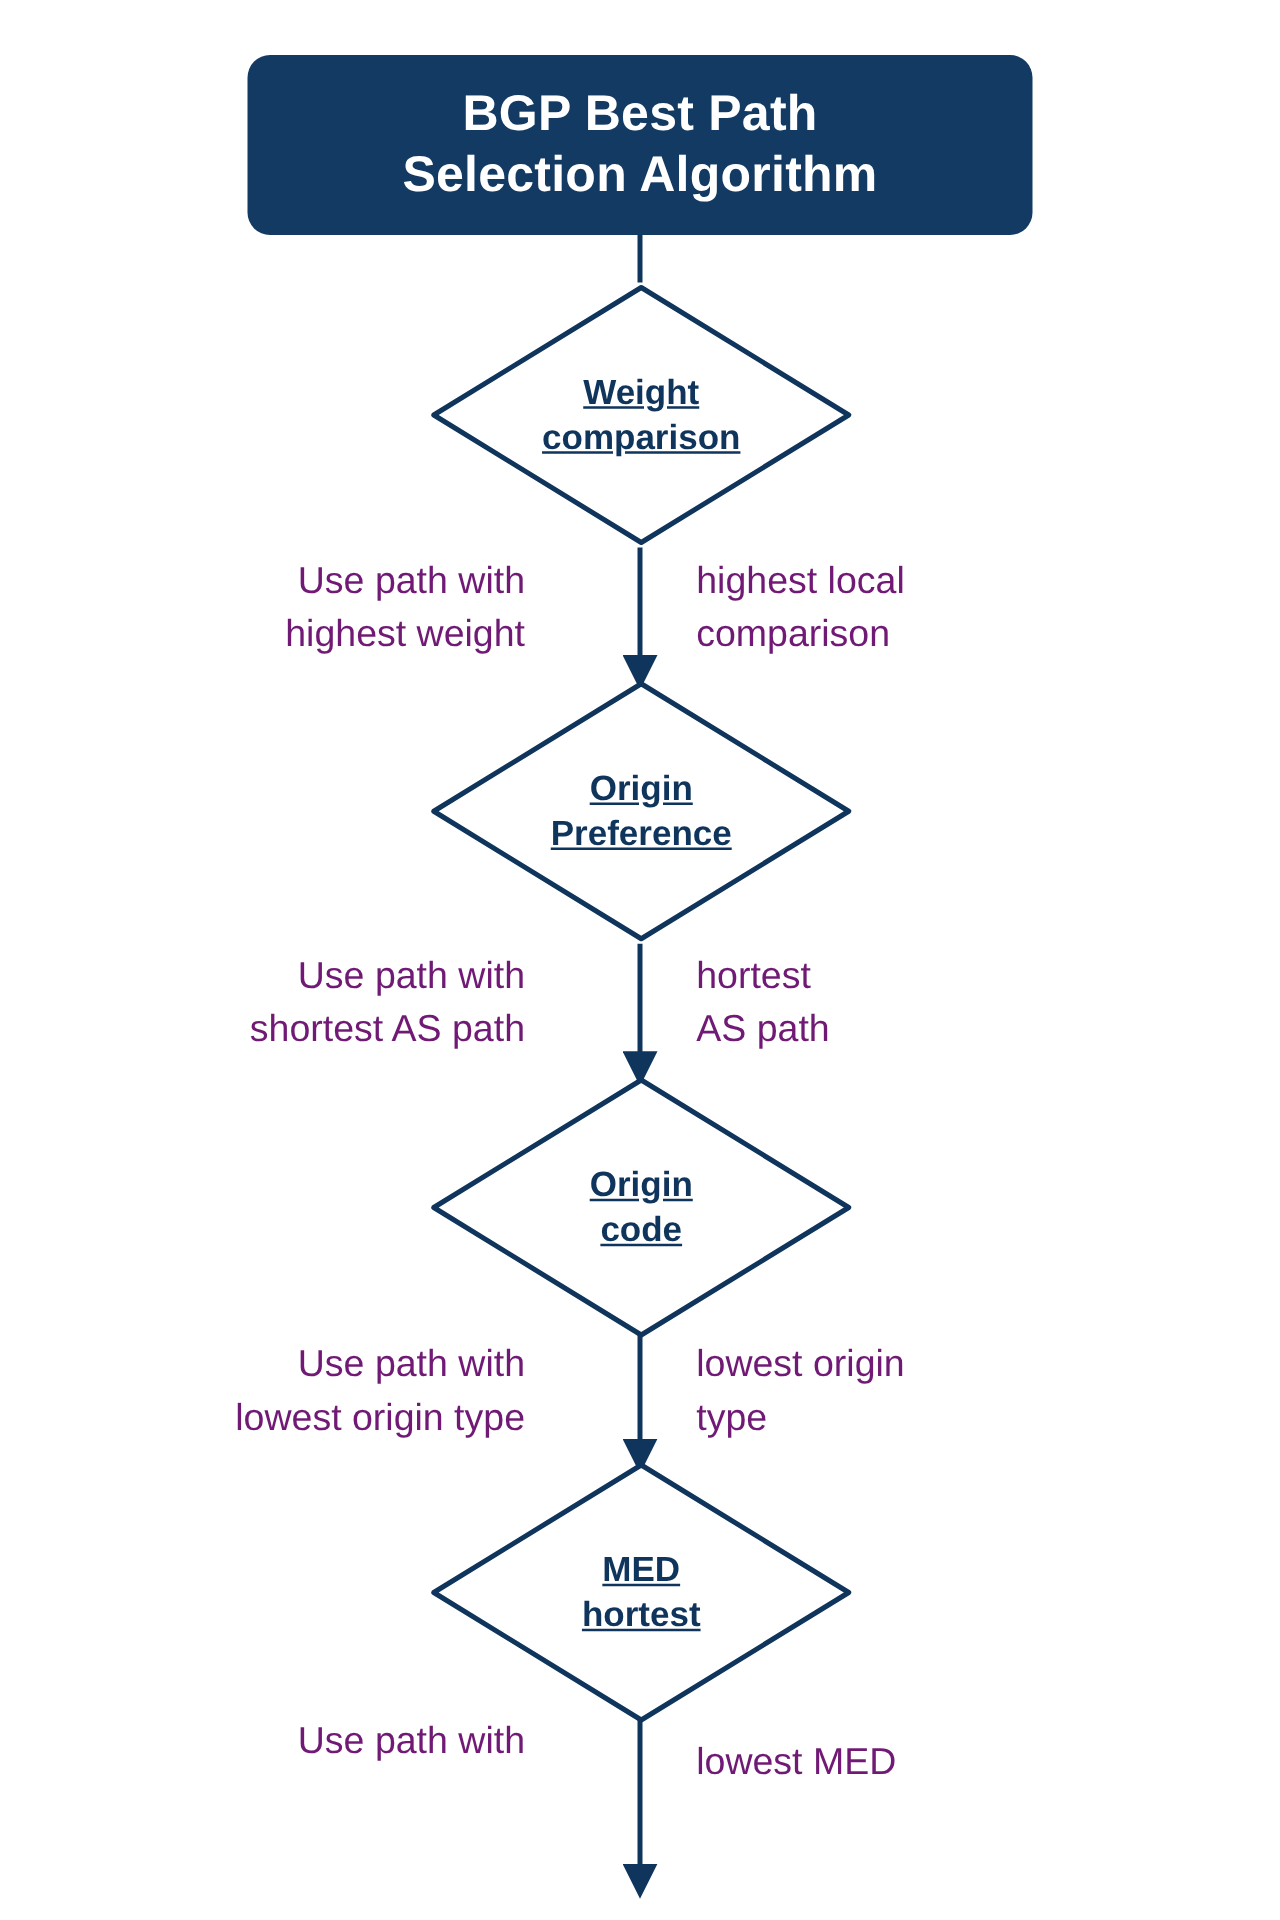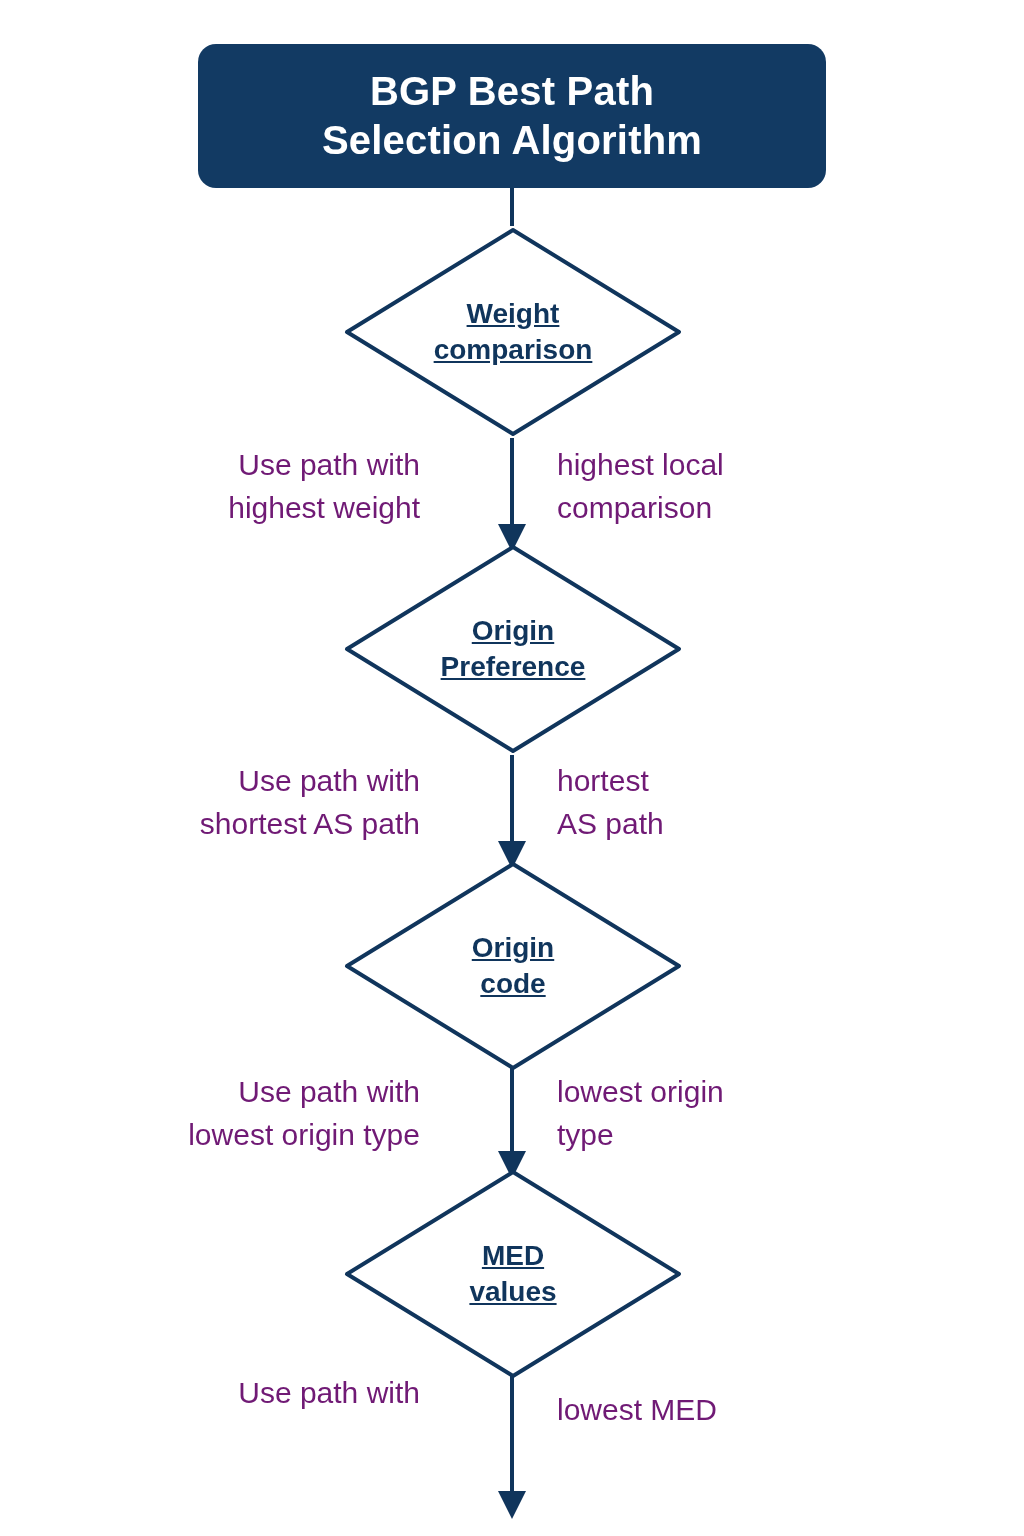--- a/index.html
+++ b/index.html
@@ -170,19 +170,19 @@
   <div class="edge-label left" style="top:1071px;">Use path with
 lowest origin type</div>
   <div class="edge-label right" style="top:1071px;">lowest origin
 type</div>
 
   <div class="diamond" style="top:1168px;">
     <svg viewBox="0 0 340 212" aria-hidden="true">
       <polygon points="170,4 336,106 170,208 4,106" fill="#FFFFFF" stroke="#10355C" stroke-width="4" stroke-linejoin="round"></polygon>
     </svg>
     <div class="diamond-label">MED
-values</div>
+hortest</div>
   </div>
 
   <div class="edge-label left" style="top:1372px;">Use path with</div>
   <div class="edge-label right" style="top:1372px;margin-top:17px;">lowest MED</div>
 
 </div>
 
 </body></html>

